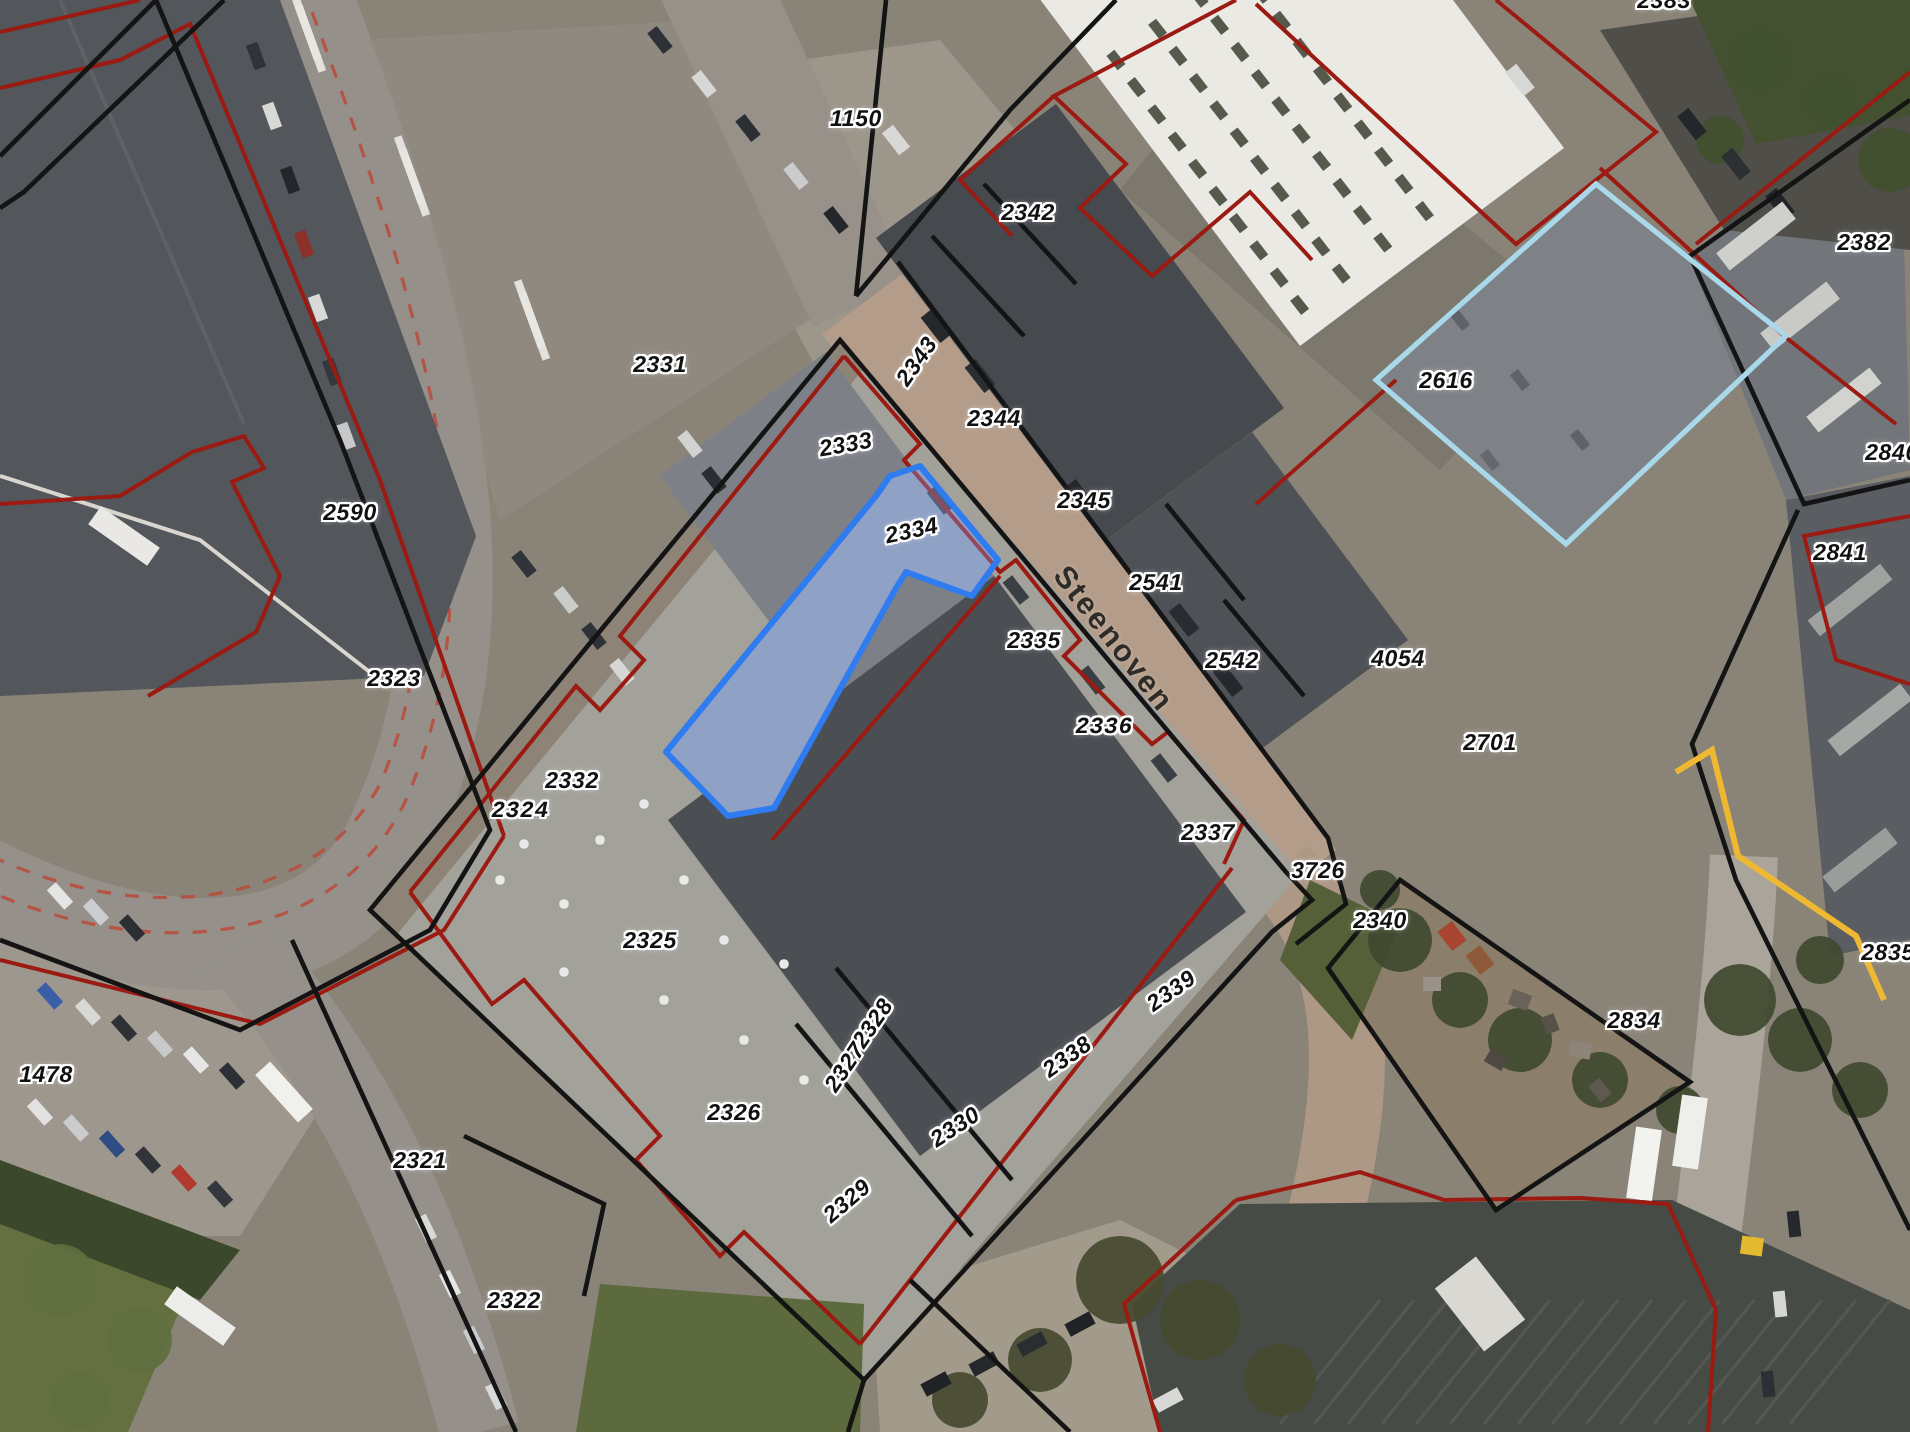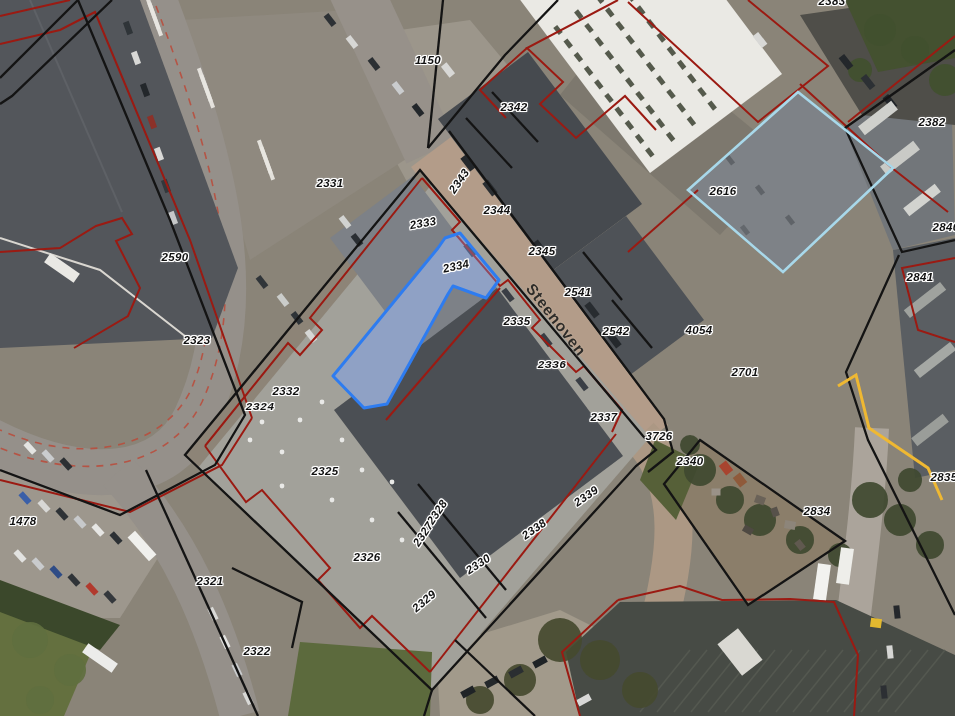--- a/index.html
+++ b/index.html
@@ -366,21 +366,21 @@
       <div class="plabel" style="left: 260px; top: 406px; transform: translate(-50%, -50%) rotate(0deg); font-family: Liberation Mono, monospace;">2324</div>
       <div class="plabel" style="left: 659px; top: 436px; transform: translate(-50%, -50%) rotate(0deg);">3726</div>
       <div class="plabel" style="left: 662px; top: 461px; transform: translate(-50%, -50%) rotate(0deg); margin-left: 28px;">2340</div>
       <div class="plabel" style="left: 325px; top: 471px; transform: translate(-50%, -50%) rotate(0deg);">2325</div>
       <div class="plabel" style="left: 944px; top: 477px; transform: translate(-50%, -50%) rotate(0deg);">2835</div>
       <div class="plabel" style="left: 586px; top: 496px; transform: translate(-50%, -50%) rotate(-35deg);">2339</div>
       <div class="plabel" style="left: 788px; top: 511px; transform: translate(-50%, -50%) rotate(0deg); margin-left: 29px;">2834</div>
       <div class="plabel" style="left: 437px; top: 512px; transform: translate(-50%, -50%) rotate(-56deg);">2328</div>
       <div class="plabel" style="left: 534px; top: 529px; transform: translate(-50%, -50%) rotate(-35deg);">2338</div>
       <div class="plabel" style="left: 423px; top: 534px; transform: translate(-50%, -50%) rotate(-56deg);">2327</div>
-      <div class="plabel" style="left: 23px; top: 521px; transform: translate(-50%, -50%) rotate(0deg);">1478</div>
+      <div class="plabel" style="left: 23px; top: 538px; transform: translate(-50%, -50%) rotate(0deg);">1478</div>
       <div class="plabel" style="left: 367px; top: 557px; transform: translate(-50%, -50%) rotate(0deg);">2326</div>
       <div class="plabel" style="left: 478px; top: 564px; transform: translate(-50%, -50%) rotate(-33deg);">2330</div>
       <div class="plabel" style="left: 210px; top: 581px; transform: translate(-50%, -50%) rotate(0deg); font-style: italic;">2321</div>
       <div class="plabel" style="left: 424px; top: 601px; transform: translate(-50%, -50%) rotate(-40deg);">2329</div>
       <div class="plabel" style="left: 832px; top: 1px; transform: translate(-50%, -50%) rotate(0deg);">2383</div>
       <div class="plabel" style="left: 257px; top: 651px; transform: translate(-50%, -50%) rotate(0deg);">2322</div>
       <div class="street-label" style="left: 556px; top: 320px; transform: translate(-50%, -50%) rotate(52deg);">Steenoven</div>
     </div>
 </div>
 

